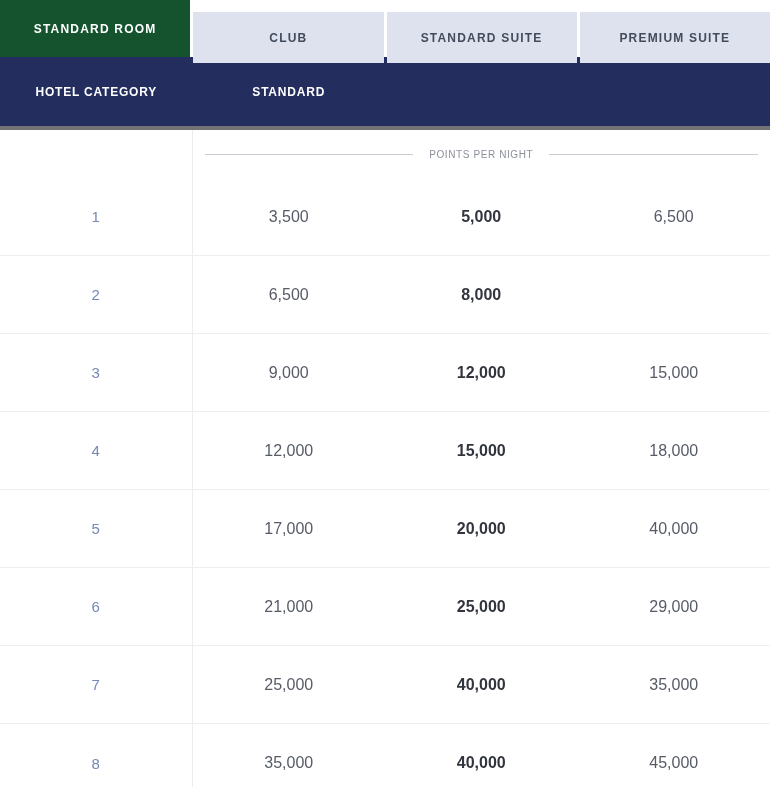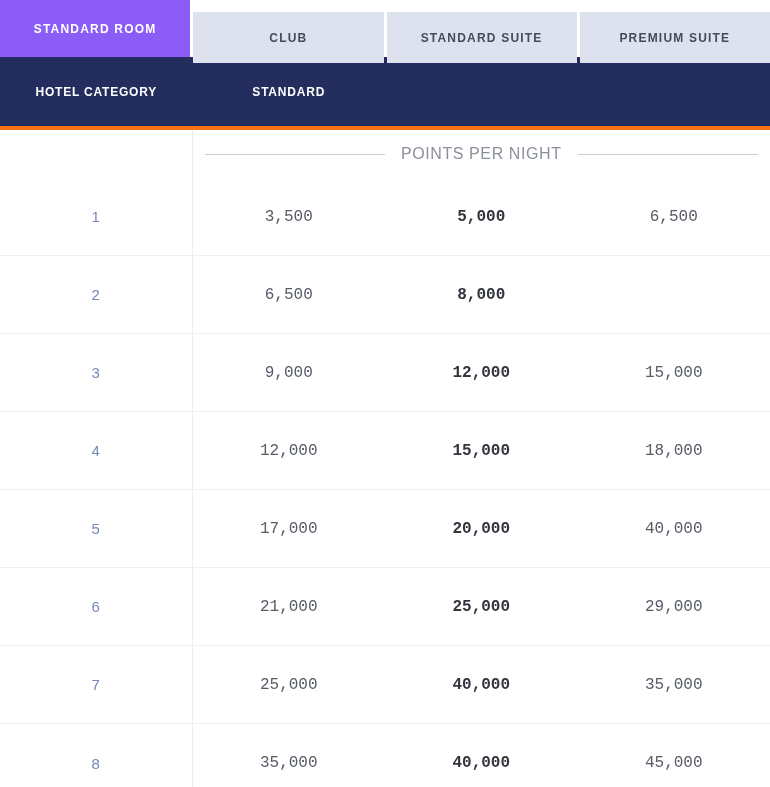--- a/index.html
+++ b/index.html
@@ -33,32 +33,32 @@
     user-select: none;
   }
   .tab.inactive {
     background: #dde2ee;
     color: #434c5c;
     height: 51px;
     margin-top: 12px;
     margin-left: 3px;
   }
   .tab.active {
-    background: #8b5cf6;
+    background: #14532d;
     color: #ffffff;
     height: 57px;
   }
 
   
   .head-row {
     display: grid;
     grid-template-columns: 25% 25% 25% 25%;
     height: 73px;
     background: #232e5f;
-    border-bottom: 4px solid #f97316;
+    border-bottom: 4px solid #737373;
   }
   .head-cell {
     display: flex;
     align-items: center;
     justify-content: center;
     color: #ffffff;
     font-size: 12px;
     font-weight: 700;
     letter-spacing: 0.8px;
   }
@@ -79,41 +79,41 @@
     align-items: center;
     padding: 0 12px;
   }
   .band-line {
     flex: 1 1 0;
     height: 1px;
     background: #c9cdd4;
   }
   .band-label {
     color: #8b909b;
-    font-size: 16px;
+    font-size: 10px;
     letter-spacing: 0.6px;
     padding: 0 16px;
     white-space: nowrap;
   }
 
   .row {
     display: grid;
     grid-template-columns: 25% 25% 25% 25%;
     height: 78px;
   }
   .row:not(:last-child) { border-bottom: 1px solid #efefef; }
   .cell {
     display: flex;
     align-items: center;
     justify-content: center;
     font-size: 16px;
   }
   .cell.first { border-right: 1px solid #ececec; }
   .cat  { color: #7589b5; font-size: 15px; }
-  .val  { color: #565b66; font-family: Liberation Mono, monospace; }
+  .val  { color: #565b66; }
   .val.bold { color: #32353d; font-weight: 700; text-align: right; }
 </style>
 </head>
 <body>
 
 <div class="chart">
 
   <div class="tabs">
     <div class="tab active">
       <span>STANDARD ROOM</span>

